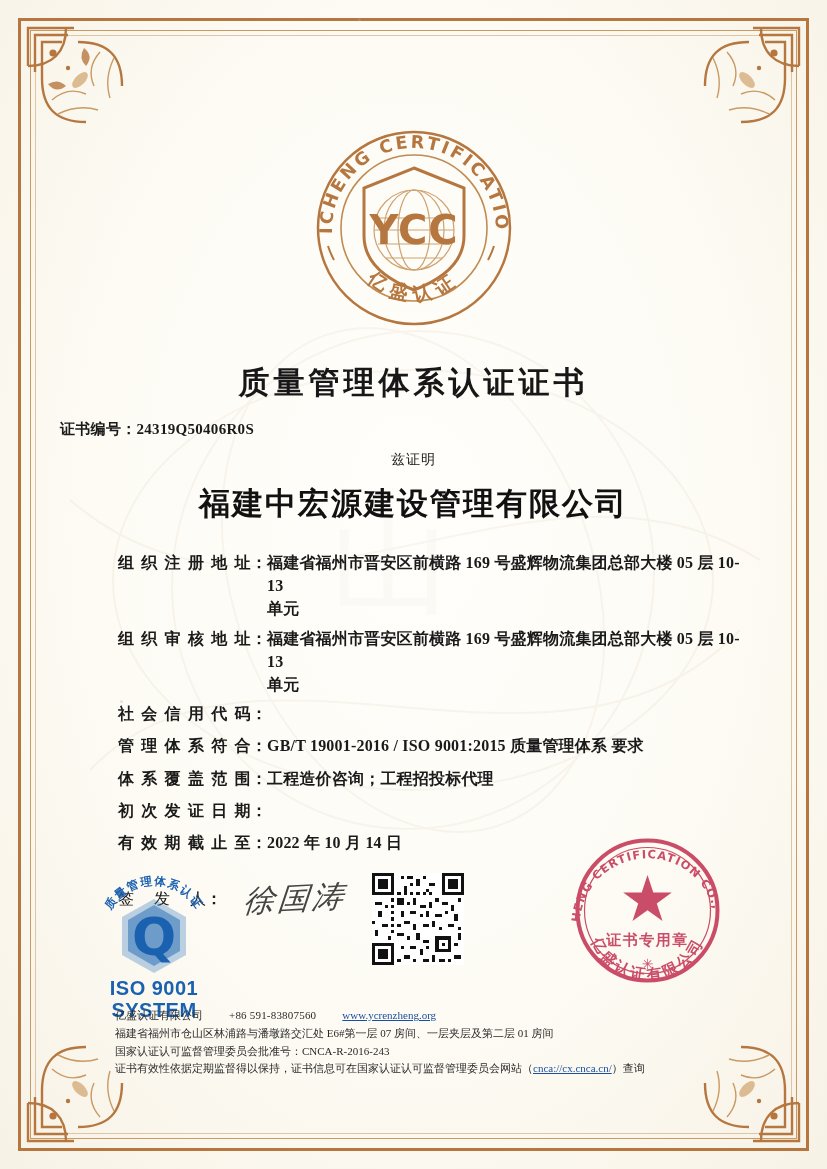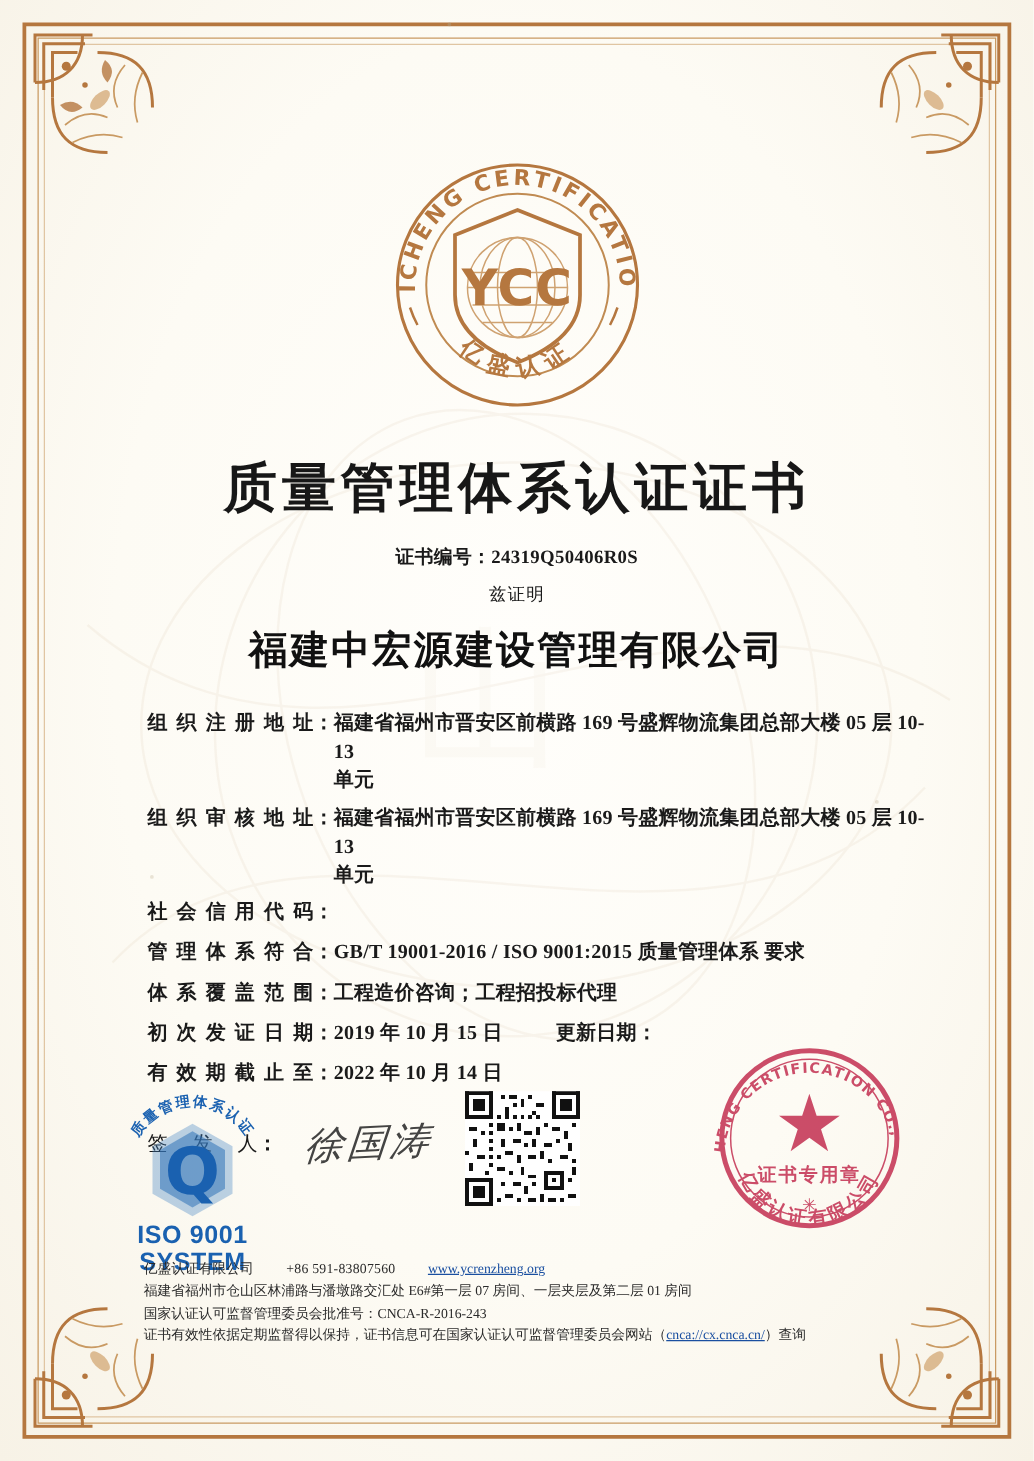--- a/index.html
+++ b/index.html
@@ -80,29 +80,29 @@
   .logo {
     width: 220px;
     height: 220px;
     position: relative;
   }
   .logo svg { width: 100%; height: 100%; display: block; }
 
   
   .main-title {
     text-align: center;
-    font-size: 43px;
+    font-size: 31px;
     letter-spacing: 4px;
     font-weight: bold;
     color: #171717;
     margin-top: 24px;
     font-family: "DejaVu Sans", "Liberation Sans", sans-serif;
   }
   .cert-no {
-    text-align: center;
+    text-align: left;
     font-size: 15px;
     margin-top: 16px;
     letter-spacing: .3px;
     font-weight: bold;
   }
   .cert-no .lbl { font-weight: bold; }
   .hereby {
     text-align: center;
     font-size: 14px;
     margin-top: 12px;
@@ -459,25 +459,20 @@
 
       <div class="row">
         <div class="label">体系覆盖范围</div>
         <div class="colon">：</div>
         <div class="value">工程造价咨询；工程招投标代理</div>
       </div>
 
       <div class="row">
         <div class="label">初次发证日期</div>
         <div class="colon">：</div>
-        <div class="value">
-          <span>2019 年 10 月 15 日</span>
-          <span class="inline-gap"></span>
-          <span>更新日期：</span><span></span>
-        </div>
       </div>
 
       <div class="row">
         <div class="label">有效期截止至</div>
         <div class="colon">：</div>
         <div class="value">2022 年 10 月 14 日</div>
       </div>
     </div>
 
     <div class="signer-row">

